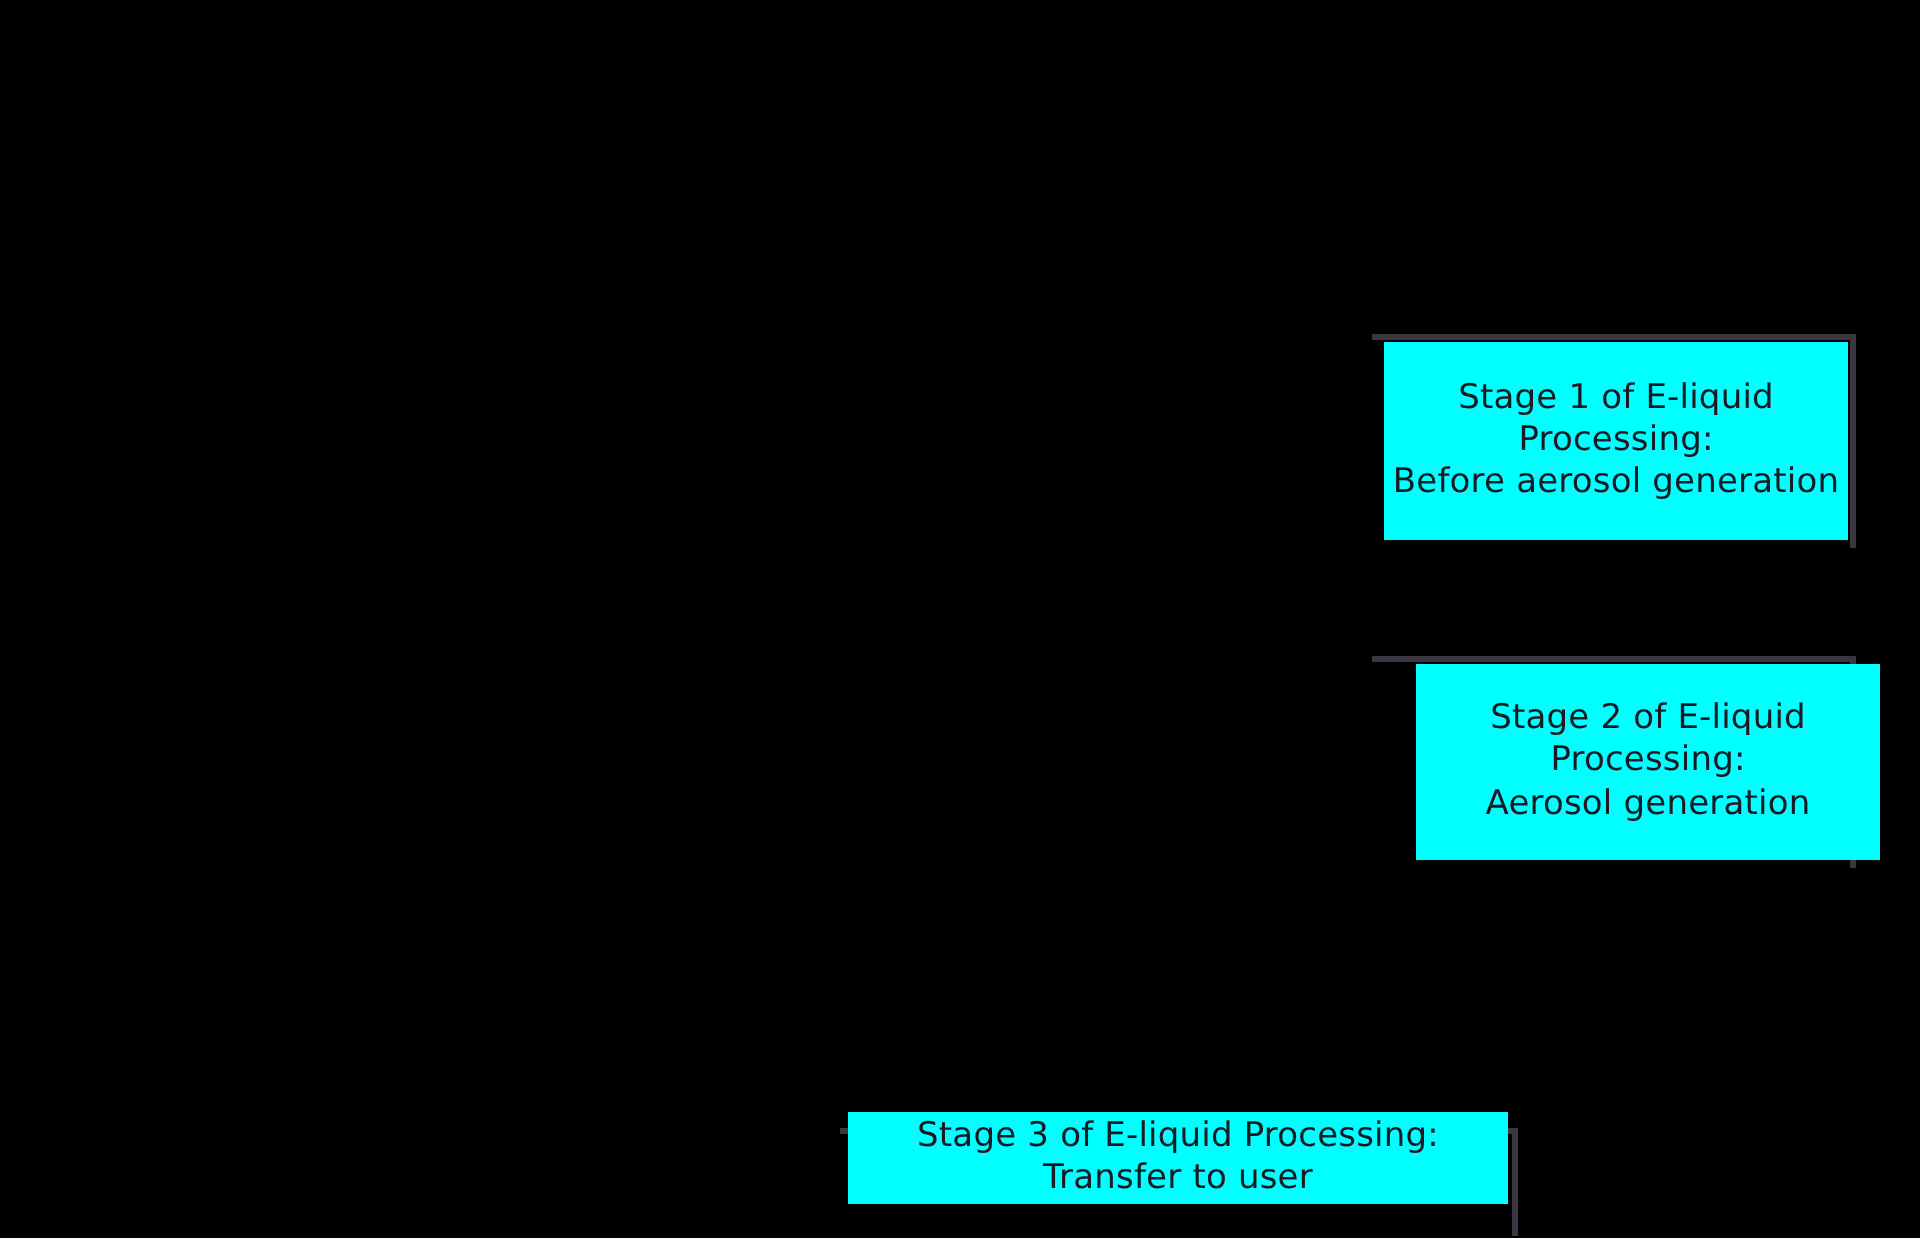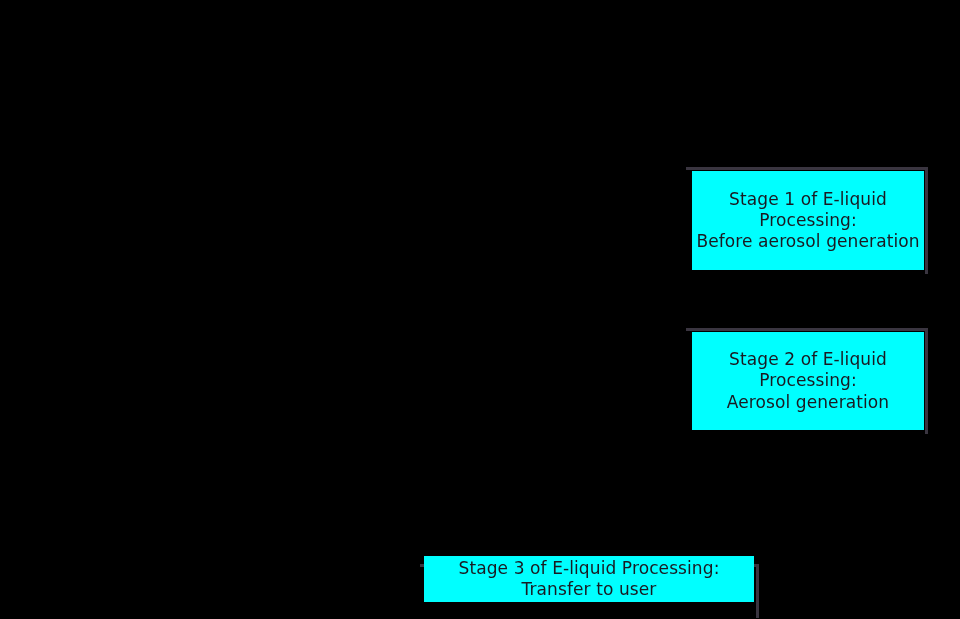--- a/index.html
+++ b/index.html
@@ -57,21 +57,21 @@
   <div class="edge-top" style="left:686px; top:167px; width:240px;"></div>
   <div class="edge-right" style="left:925px; top:167px; height:107px;"></div>
   <div class="stage-box" style="left:692px; top:171px; width:232px; height:99px;">
     <span class="box-label">Stage 1 of E-liquid
 Processing:
 Before aerosol generation</span>
   </div>
 
   <div class="edge-top" style="left:686px; top:328px; width:240px;"></div>
   <div class="edge-right" style="left:925px; top:328px; height:106px;"></div>
-  <div class="stage-box" style="left:692px; top:332px; width:232px; height:98px;">
+  <div class="stage-box" style="left:708px; top:332px; width:232px; height:98px;">
     <span class="box-label">Stage 2 of E-liquid
 Processing:
 Aerosol generation</span>
   </div>
 
   <div class="edge-top" style="left:420px; top:564px; width:338px;"></div>
   <div class="edge-right" style="left:756px; top:564px; height:54px;"></div>
   <div class="stage-box" style="left:424px; top:556px; width:330px; height:46px;">
     <span class="box-label">Stage 3 of E-liquid Processing:
 Transfer to user</span>

